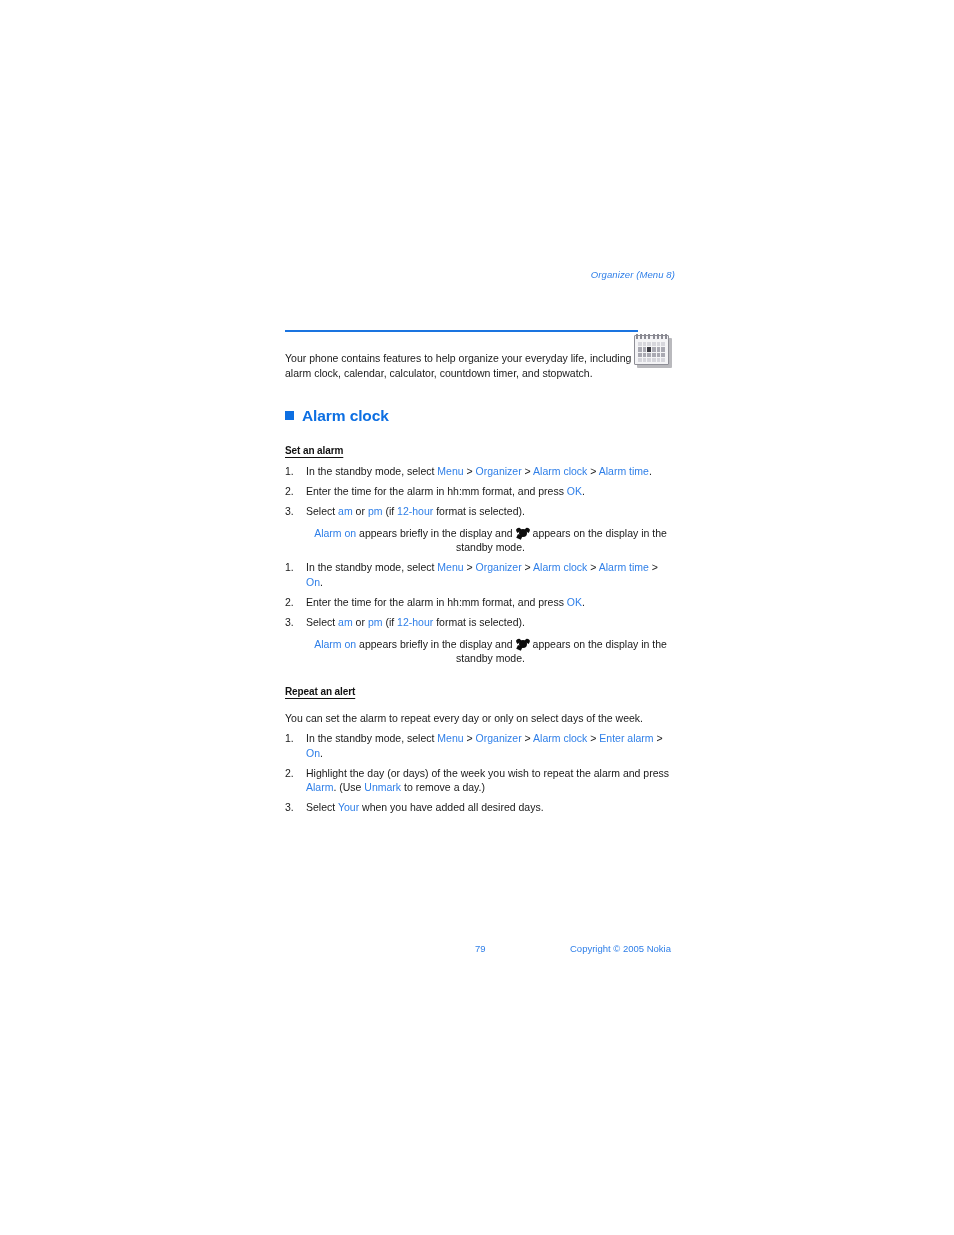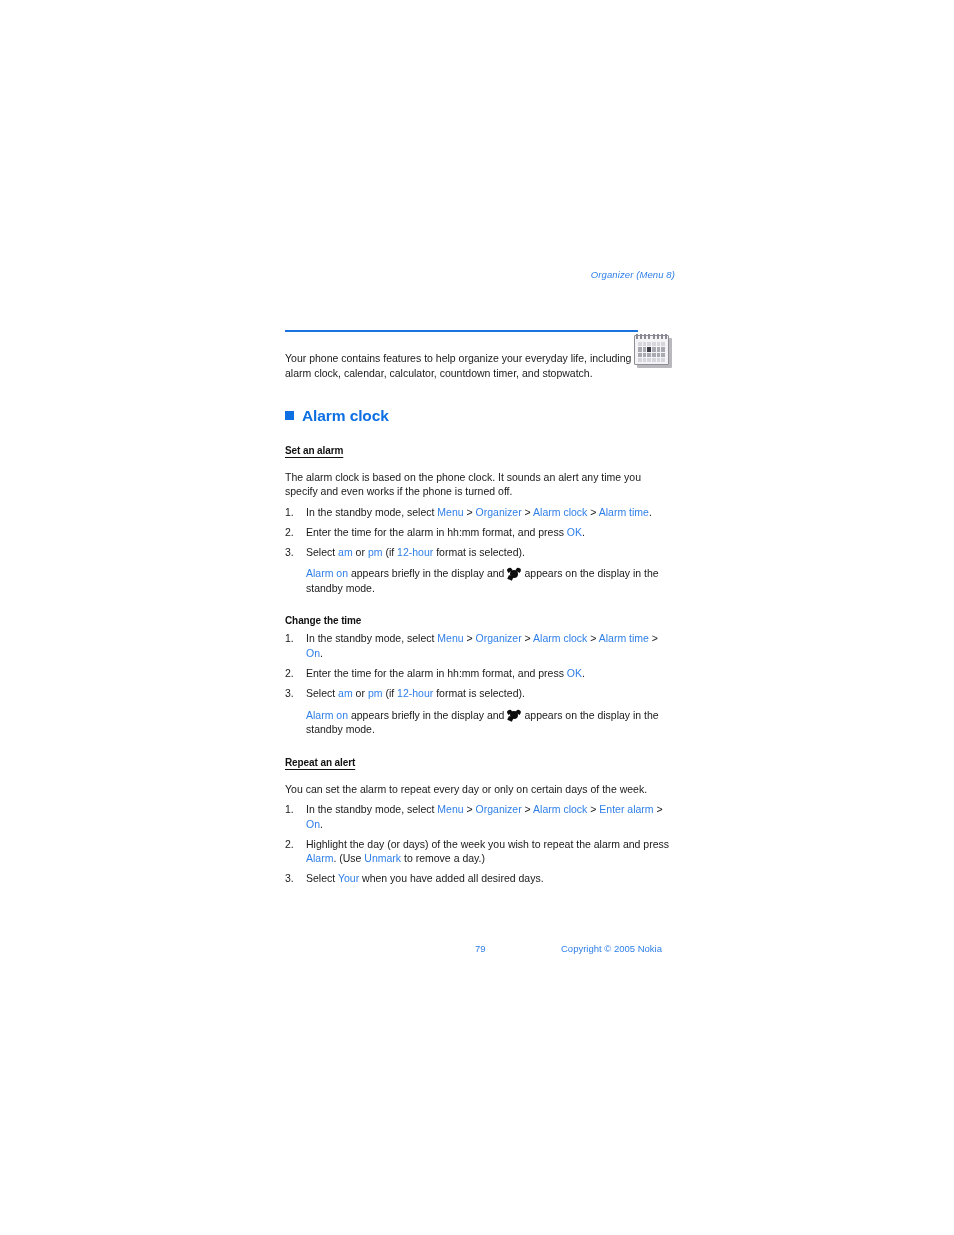--- a/index.html
+++ b/index.html
@@ -205,20 +205,21 @@
     top: 0;
     width: 16px;
     text-align: left;
     font-size: 10.5px;
     color: #191919;
   }
   .steps > li.note {
     padding-left: 21px;
     margin-top: 7px;
     margin-bottom: 5.5px;
+    text-align: center;
   }
 
   
   .ui {
     color: #2f7fe8;
   }
   .gt {
     color: #191919;
   }
 
@@ -281,21 +282,21 @@
     color: #2f7fe8;
     line-height: 16px;
   }
   .footer .page-no {
     position: absolute;
     left: 190px;
     top: 0;
   }
   .footer .copyright {
     position: absolute;
-    right: 13px;
+    right: 4px;
     top: 0;
     white-space: nowrap;
   }
 </style>
 </head>
 <body>
 
 <div class="page">
 
   <div class="content">
@@ -348,56 +349,54 @@
     </div>
 
     <p class="intro">Your phone contains features to help organize your everyday life, including an alarm clock, calendar, calculator, countdown timer, and stopwatch.</p>
 
     <div class="section-head">
       <span class="section-bullet"></span>
       <span class="section-title">Alarm clock</span>
     </div>
 
     <div class="sub-head underlined">Set an alarm</div>
-    <p class="para">The alarm clock is based on the phone clock. It sounds an alert any time you specify and even works if the phone is turned off.</p>
 
     <ol class="steps">
       <li>
         <span class="num">1.</span><span>In the standby mode, select </span><span class="ui">Menu</span><span class="gt"> &gt; </span><span class="ui">Organizer</span><span class="gt"> &gt; </span><span class="ui">Alarm clock</span><span class="gt"> &gt; </span><span class="ui">Alarm time</span><span>.</span>
       </li>
       <li>
         <span class="num">2.</span><span>Enter the time for the alarm in hh:mm format, and press </span><span class="ui">OK</span><span>.</span>
       </li>
       <li>
         <span class="num">3.</span><span>Select </span><span class="ui">am</span><span> or </span><span class="ui">pm</span><span> (if </span><span class="ui">12-hour</span><span> format is selected).</span>
       </li>
       <li class="note">
         <span class="ui">Alarm on</span><span> appears briefly in the display and</span><span class="alarm-glyph"><span class="ear-l"></span><span class="ear-r"></span><span class="bell"></span><span class="leg"></span></span><span>appears on the display in the standby mode.</span>
       </li>
     </ol>
 
-    <div class="sub-head tight">Change the time</div>
 
     <ol class="steps">
       <li>
         <span class="num">1.</span><span>In the standby mode, select </span><span class="ui">Menu</span><span class="gt"> &gt; </span><span class="ui">Organizer</span><span class="gt"> &gt; </span><span class="ui">Alarm clock</span><span class="gt"> &gt; </span><span class="ui">Alarm time</span><span class="gt"> &gt; </span><span class="ui">On</span><span>.</span>
       </li>
       <li>
         <span class="num">2.</span><span>Enter the time for the alarm in hh:mm format, and press </span><span class="ui">OK</span><span>.</span>
       </li>
       <li>
         <span class="num">3.</span><span>Select </span><span class="ui">am</span><span> or </span><span class="ui">pm</span><span> (if </span><span class="ui">12-hour</span><span> format is selected).</span>
       </li>
       <li class="note">
         <span class="ui">Alarm on</span><span> appears briefly in the display and</span><span class="alarm-glyph"><span class="ear-l"></span><span class="ear-r"></span><span class="bell"></span><span class="leg"></span></span><span>appears on the display in the standby mode.</span>
       </li>
     </ol>
 
     <div class="sub-head underlined">Repeat an alert</div>
-    <p class="para">You can set the alarm to repeat every day or only on certain days of the week.</p>
+    <p class="para">You can set the alarm to repeat every day or only on select days of the week.</p>
 
     <ol class="steps">
       <li>
         <span class="num">1.</span><span>In the standby mode, select </span><span class="ui">Menu</span><span class="gt"> &gt; </span><span class="ui">Organizer</span><span class="gt"> &gt; </span><span class="ui">Alarm clock</span><span class="gt"> &gt; </span><span class="ui">Enter alarm</span><span class="gt"> &gt; </span><span class="ui">On</span><span>.</span>
       </li>
       <li>
         <span class="num">2.</span><span>Highlight the day (or days) of the week you wish to repeat the alarm and press </span><span class="ui">Alarm</span><span>. (Use </span><span class="ui">Unmark</span><span> to remove a day.)</span>
       </li>
       <li>
         <span class="num">3.</span><span>Select </span><span class="ui">Your</span><span> when you have added all desired days.</span>

